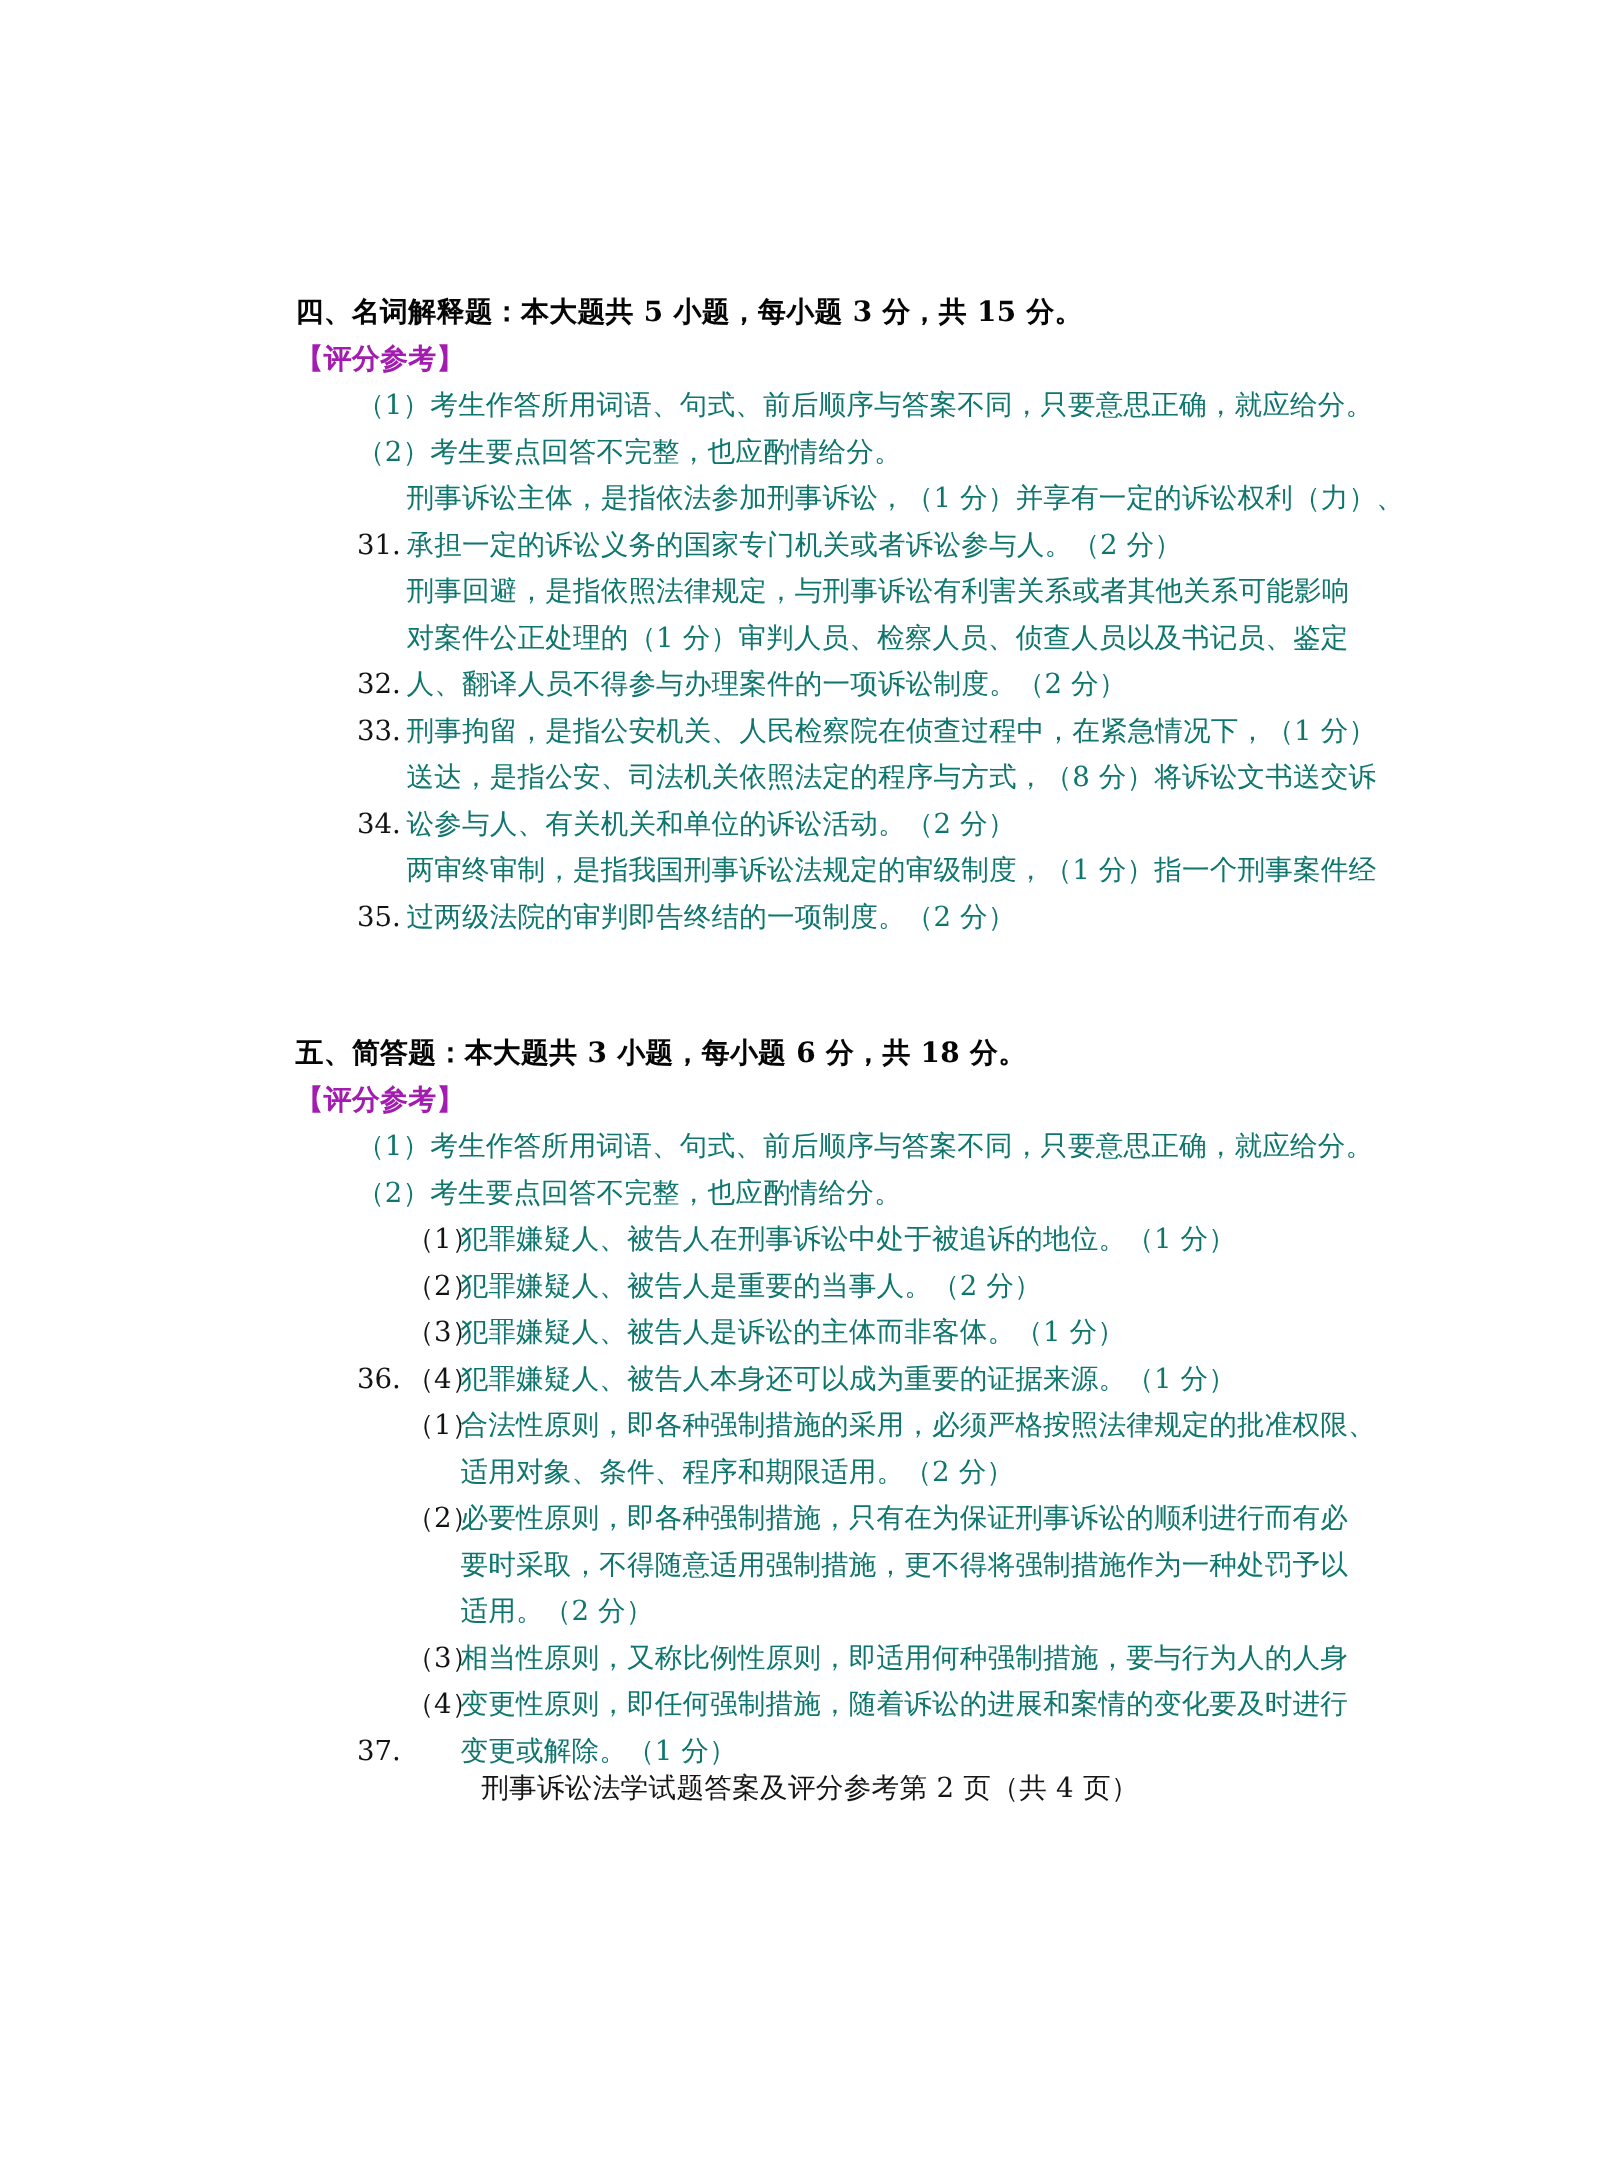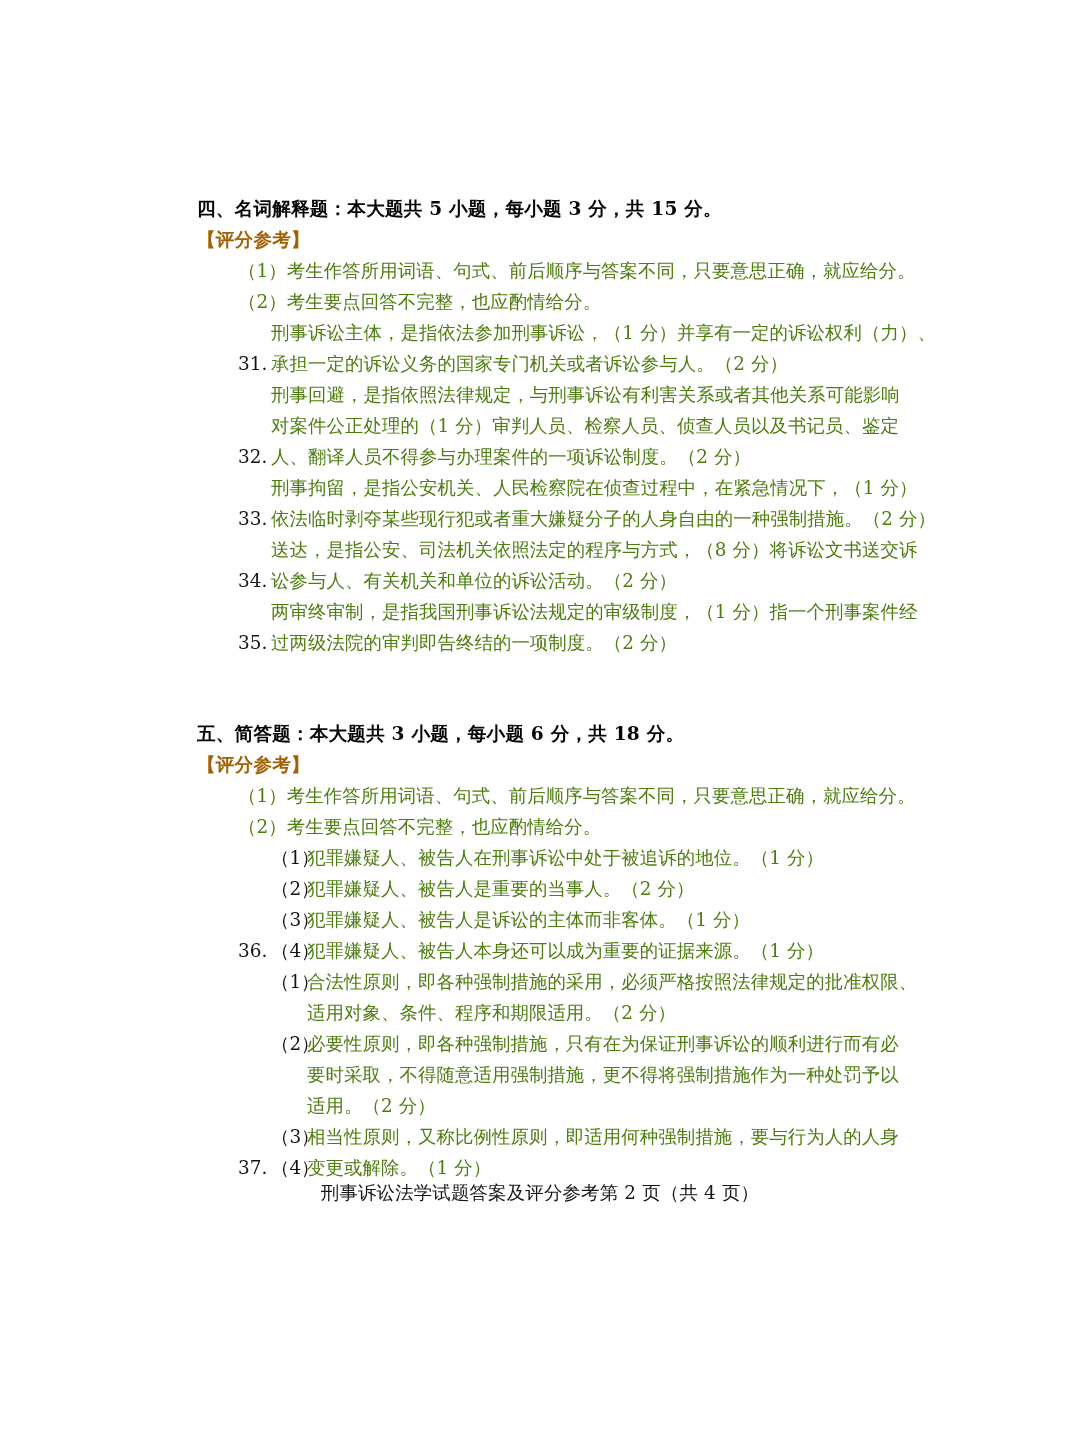--- a/index.html
+++ b/index.html
@@ -30,42 +30,42 @@
     left: 197px;
     top: 193px;
     width: 696px;
   }
 
   .line {
     font-size: 18.4px;
     line-height: 31px;
     letter-spacing: 0.1px;
     white-space: nowrap;
-    color: #4d7c0f;
+    color: #0f766e;
   }
 
   
   .section-head {
     font-weight: bold;
     font-size: 18.6px;
     line-height: 31px;
     letter-spacing: 0.2px;
     white-space: nowrap;
     color: #060606;
     margin-left: 0;
   }
 
   
   .grading-head {
     font-weight: bold;
     font-size: 18.6px;
     line-height: 31px;
     letter-spacing: 0.2px;
     white-space: nowrap;
-    color: #a16207;
+    color: #a21caf;
     margin-left: 0;
   }
 
   
   .note {
     margin-left: 41px;
   }
 
   
   .entry {
@@ -154,21 +154,20 @@
         <div class="line">刑事回避，是指依照法律规定，与刑事诉讼有利害关系或者其他关系可能影响</div>
         <div class="line cont">对案件公正处理的（1 分）审判人员、检察人员、侦查人员以及书记员、鉴定</div>
         <div class="line cont">人、翻译人员不得参与办理案件的一项诉讼制度。（2 分）</div>
       </div>
     </div>
 
     <div class="entry">
       <div class="entry-num">33.</div>
       <div class="entry-body">
         <div class="line">刑事拘留，是指公安机关、人民检察院在侦查过程中，在紧急情况下，（1 分）</div>
-        <div class="line cont">依法临时剥夺某些现行犯或者重大嫌疑分子的人身自由的一种强制措施。（2 分）</div>
       </div>
     </div>
 
     <div class="entry">
       <div class="entry-num">34.</div>
       <div class="entry-body">
         <div class="line">送达，是指公安、司法机关依照法定的程序与方式，（8 分）将诉讼文书送交诉</div>
         <div class="line cont">讼参与人、有关机关和单位的诉讼活动。（2 分）</div>
       </div>
     </div>
@@ -249,20 +248,21 @@
         <div class="sub">
           <div class="sub-marker">（3）</div>
           <div class="sub-body">
             <div class="line">相当性原则，又称比例性原则，即适用何种强制措施，要与行为人的人身</div>
           </div>
         </div>
 
         <div class="sub">
           <div class="sub-marker">（4）</div>
           <div class="sub-body">
+            <div class="line">变更性原则，即任何强制措施，随着诉讼的进展和案情的变化要及时进行</div>
             <div class="line">变更或解除。（1 分）</div>
           </div>
         </div>
 
       </div>
     </div>
 
   </div>
 
   <div id="footer">刑事诉讼法学试题答案及评分参考第 2 页（共 4 页）</div>

